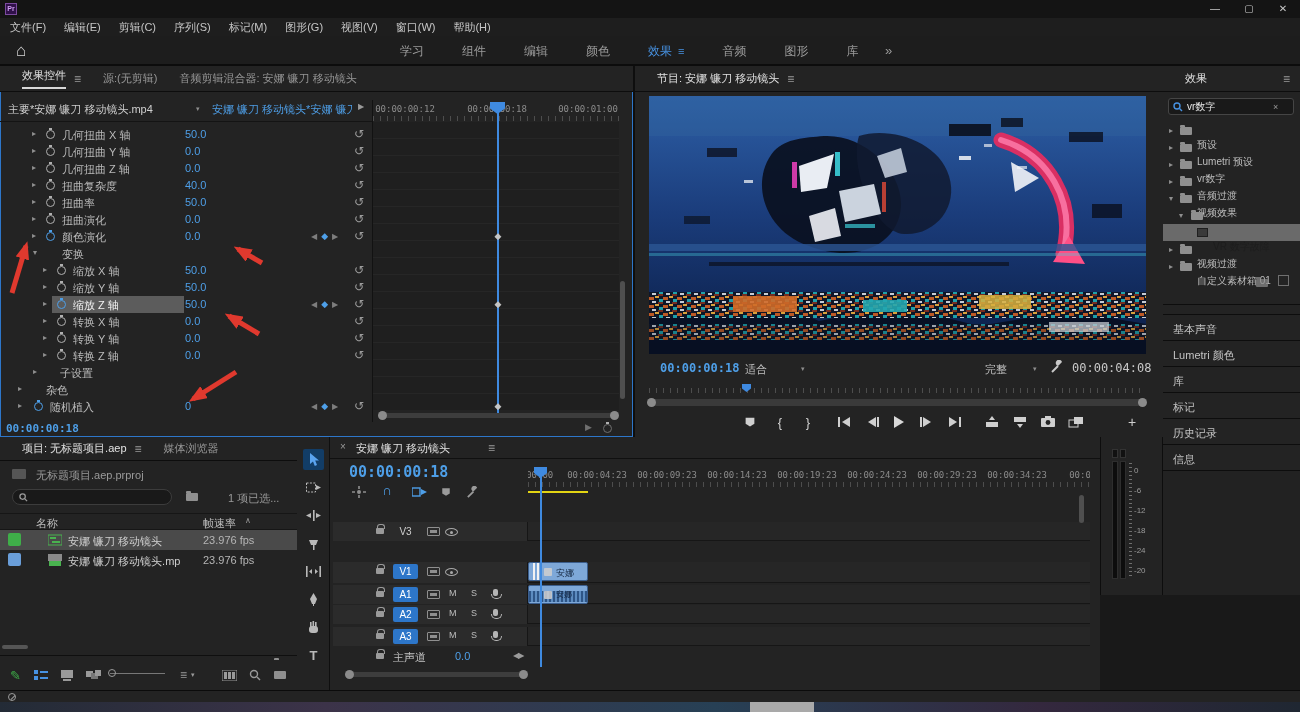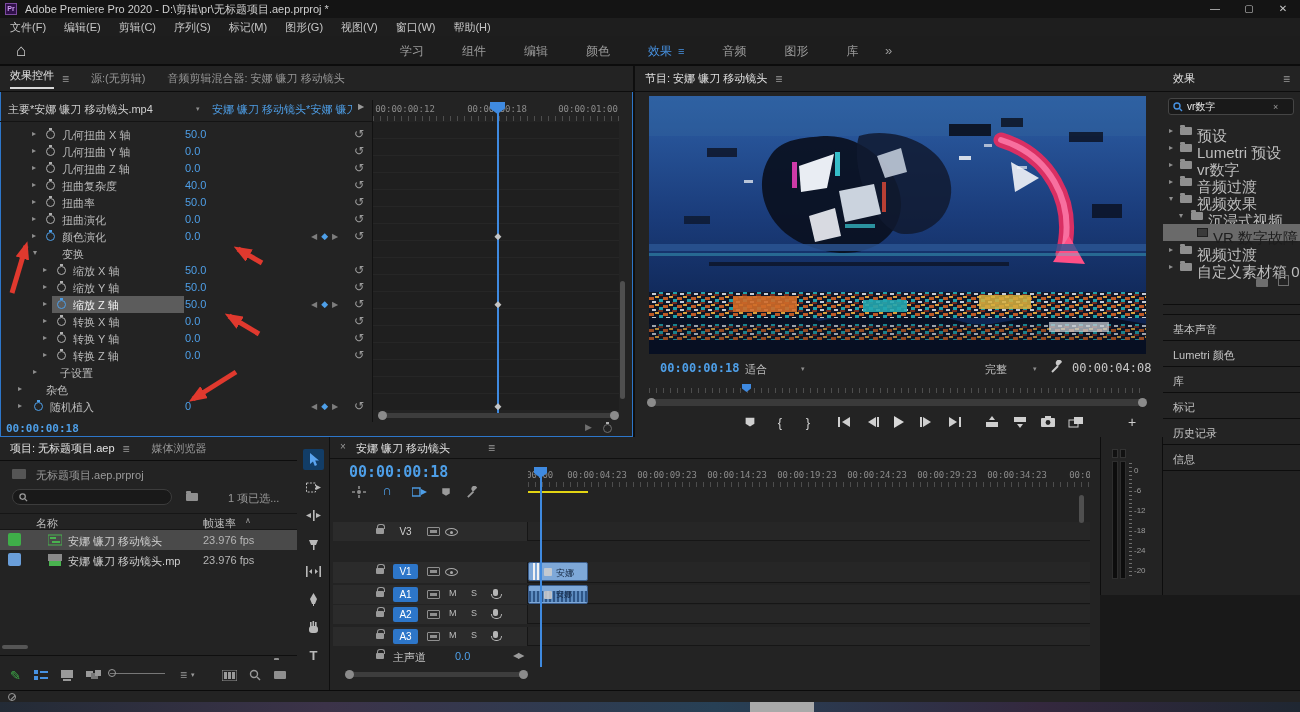--- a/index.html
+++ b/index.html
@@ -20,21 +20,21 @@
 .winbtn{width:34px;height:18px;text-align:center;line-height:18px;color:#c8c8c8;font-size:10px}
 #menubar{left:0;top:18px;width:1300px;height:18px;background:#1e1e1e;display:flex;align-items:center;gap:18px;padding-left:10px}
 #menubar span{color:#c6c6c6;font-size:11px}
 #wsbar{left:0;top:36px;width:1300px;height:30px;background:#1d1d1d;border-bottom:2px solid #0c0c0c}
 #homeicon{position:absolute;left:16px;top:5px;font-size:17px;color:#d5d5d5}
 .wstabs{position:absolute;left:400px;top:0;height:30px;display:flex;align-items:center;gap:38px;color:#9b9b9b;font-size:12px}
 .wstab.active{color:#4792e2}
 .wsmenu{color:#4792e2;font-size:11px;margin-left:6px}
 #wsoverflow{position:absolute;left:885px;top:7px;color:#9b9b9b;font-size:13px}
 
-.tabbar{position:absolute;left:0;top:0;right:0;height:26px;display:flex;align-items:center;gap:22px;padding-left:10px;background:#232323;border-bottom:1px solid #0d0d0d;white-space:nowrap;overflow:hidden}
+.tabbar{position:absolute;left:0;top:0;right:0;height:26px;display:flex;align-items:center;gap:22px;padding-left:22px;background:#232323;border-bottom:1px solid #0d0d0d;white-space:nowrap;overflow:hidden}
 .tab{color:#969696;font-size:11px}
 .tab.active{color:#e2e2e2}
 .pmenu{color:#9a9a9a;font-size:12px}
 
 #ec{left:0;top:66px;width:633px;height:371px;outline:1px solid #2d76c9;outline-offset:-1px}
 .ec-underline{border-bottom:2px solid #d8d8d8;padding-bottom:4px}
 #ec-head{position:absolute;left:0;top:30px;width:372px;height:26px;border-bottom:1px solid #141414}
 .ecr{position:absolute;left:0;width:372px;height:17px;font-size:11px;color:#bababa}
 .ecr .chev{position:absolute;top:3px;font-size:8px;color:#8f8f8f}
 .sw{position:absolute;top:4px;width:9px;height:9px;border:1px solid #b0b0b0;border-radius:50%}
@@ -66,21 +66,21 @@
 .dd{color:#c2c2c2;font-size:11px}
 .ddcaret{font-size:7px;color:#8e8e8e;margin-left:6px}
 
 #fx{left:1163px;top:66px;width:137px;height:529px}
 #fx-search{position:absolute;left:5px;top:32px;width:126px;height:17px;background:#191919;border:1px solid #454545;border-radius:3px;display:flex;align-items:center}
 #fx-search input{background:transparent;border:none;outline:none;color:#e8e8e8;font-size:10px;width:86px;font-family:inherit}
 .treerow{position:absolute;left:0;width:137px;height:17px}
 .treerow .chev{position:absolute;top:4px;font-size:8px;color:#8f8f8f}
 .folder{position:absolute;top:5px;width:12px;height:8px;background:#8f8f8f;border-radius:1px}
 .folder::before{content:"";position:absolute;top:-2px;left:0;width:5px;height:2px;background:#8f8f8f;border-radius:1px 1px 0 0}
-.treerow .tlabel{position:absolute;top:5px;font-size:15px;color:#bdbdbd;white-space:nowrap}
+.treerow .tlabel{position:absolute;top:16px;font-size:10px;color:#bdbdbd;white-space:nowrap}
 .treerow.sel{background:#6a6a6a}
 .treerow.sel .tlabel{color:#1d1d1d}
 .fxitem{position:absolute;top:4px;width:11px;height:9px;background:#3a3a3a;border:1px solid #1f1f1f}
 .sideheader{position:absolute;left:0;width:137px;height:26px;border-top:1px solid #0d0d0d;background:#232323}
 .sideheader span{position:absolute;left:10px;top:7px;font-size:11px;color:#c3c3c3}
 
 #proj{left:0;top:437px;width:297px;height:253px}
 #proj-search{position:absolute;left:12px;top:52px;width:160px;height:16px;background:#191919;border:1px solid #3c3c3c;border-radius:8px}
 .colhead{position:absolute;left:0;top:76px;width:297px;height:17px;border-top:1px solid #161616;border-bottom:1px solid #161616}
 .prow{position:absolute;left:0;width:297px;height:20px}
@@ -125,21 +125,20 @@
 #stripthumb{position:absolute;left:750px;top:0;width:64px;height:10px;background:#a9a9a9}
 .annot{position:absolute;left:0;top:0;pointer-events:none}
 </style>
 </head>
 <body>
 
 <div id="app">
 
   <div id="titlebar" class="abs">
     <div id="prlogo">Pr</div>
-    <span id="wintitle">Adobe Premiere Pro 2020 - D:\剪辑\pr\无标题项目.aep.prproj *</span>
     <div style="margin-left:auto;display:flex">
       <span class="winbtn">—</span>
       <span class="winbtn">▢</span>
       <span class="winbtn">✕</span>
     </div>
   </div>
 
   <div id="menubar" class="abs">
     <span>文件(F)</span>
     <span>编辑(E)</span>

